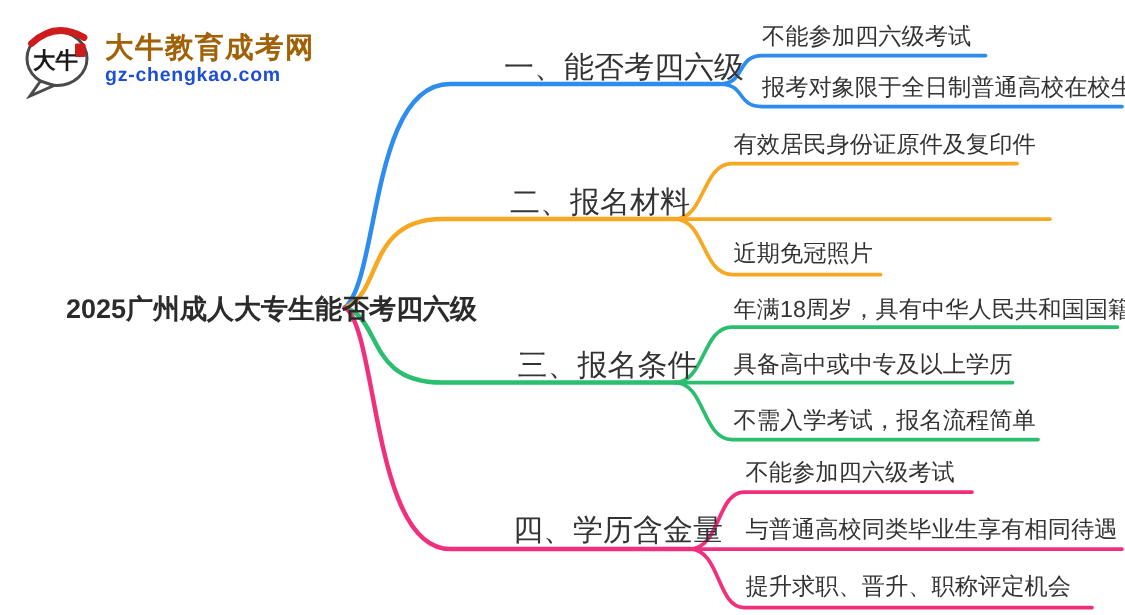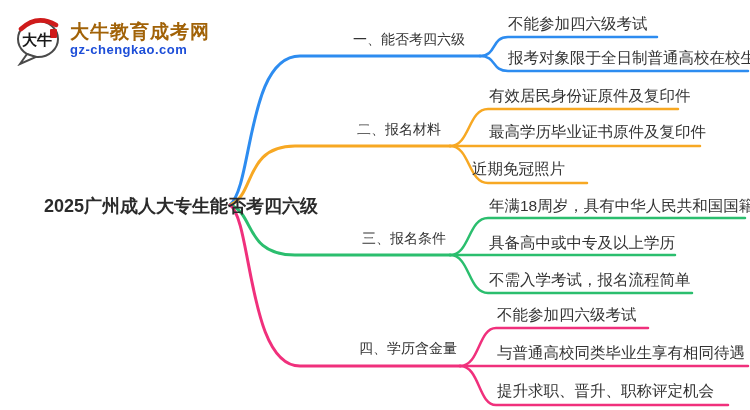--- a/index.html
+++ b/index.html
@@ -31,23 +31,22 @@
   svg.map path.main { stroke-width: 3; }
   svg.map path.sub  { stroke-width: 2.5; }
 
   .root-title {
     position: absolute; left: 12px; top: 194px;
     font-size: 18px; font-weight: 600; color: #2b2b2b;
     white-space: nowrap;
     margin-left: 32px;
   }
   .node {
-    position: absolute; font-size: 14px; font-weight: 500; color: #333;
+    position: absolute; font-size: 20px; font-weight: 500; color: #333;
     white-space: nowrap;
-    margin-left: 17px;
   }
   .leaf {
     position: absolute; font-size: 15.5px; font-weight: 400; color: #333;
     white-space: nowrap;
   }
 </style>
 </head>
 <body>
 
 <div class="stage">
@@ -90,22 +89,21 @@
 
   <div class="node" style="left:336px; top:31px;">一、能否考四六级</div>
   <div class="node" style="left:340px; top:121px;">二、报名材料</div>
   <div class="node" style="left:345px; top:230px;">三、报名条件</div>
   <div class="node" style="left:342px; top:340px;">四、学历含金量</div>
 
   <div class="leaf" style="left:508px; top:14px;">不能参加四六级考试</div>
   <div class="leaf" style="left:508px; top:48px;">报考对象限于全日制普通高校在校生</div>
 
   <div class="leaf" style="left:489px; top:86px;">有效居民身份证原件及复印件</div>
-  <div class="leaf" style="left:489px; top:122px;">最高学历毕业证书原件及复印件</div>
-  <div class="leaf" style="left:472px; top:159px;">近期免冠照片</div>
+  <div class="leaf" style="left:489px; top:159px;">近期免冠照片</div>
 
   <div class="leaf" style="left:489px; top:196px;">年满18周岁，具有中华人民共和国国籍</div>
   <div class="leaf" style="left:489px; top:233px;">具备高中或中专及以上学历</div>
   <div class="leaf" style="left:489px; top:270px;">不需入学考试，报名流程简单</div>
 
   <div class="leaf" style="left:497px; top:305px;">不能参加四六级考试</div>
   <div class="leaf" style="left:497px; top:343px;">与普通高校同类毕业生享有相同待遇</div>
   <div class="leaf" style="left:497px; top:381px;">提升求职、晋升、职称评定机会</div>
 
 </div>

